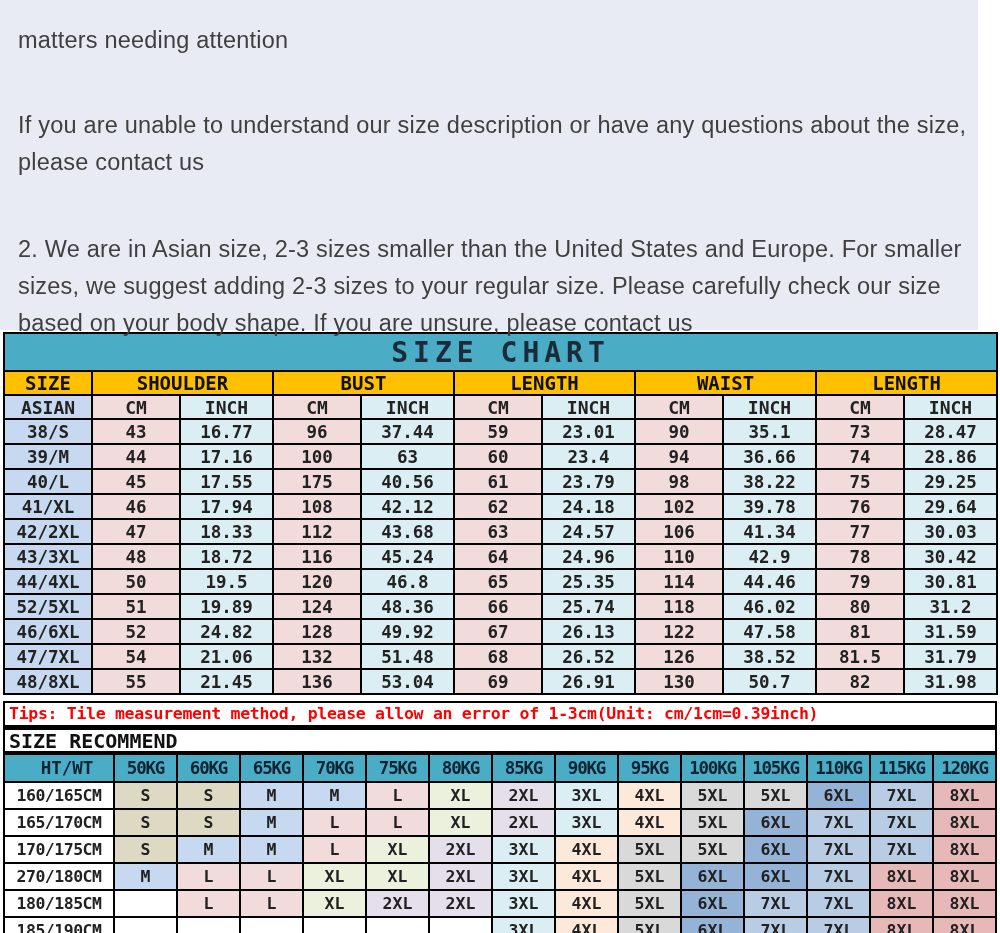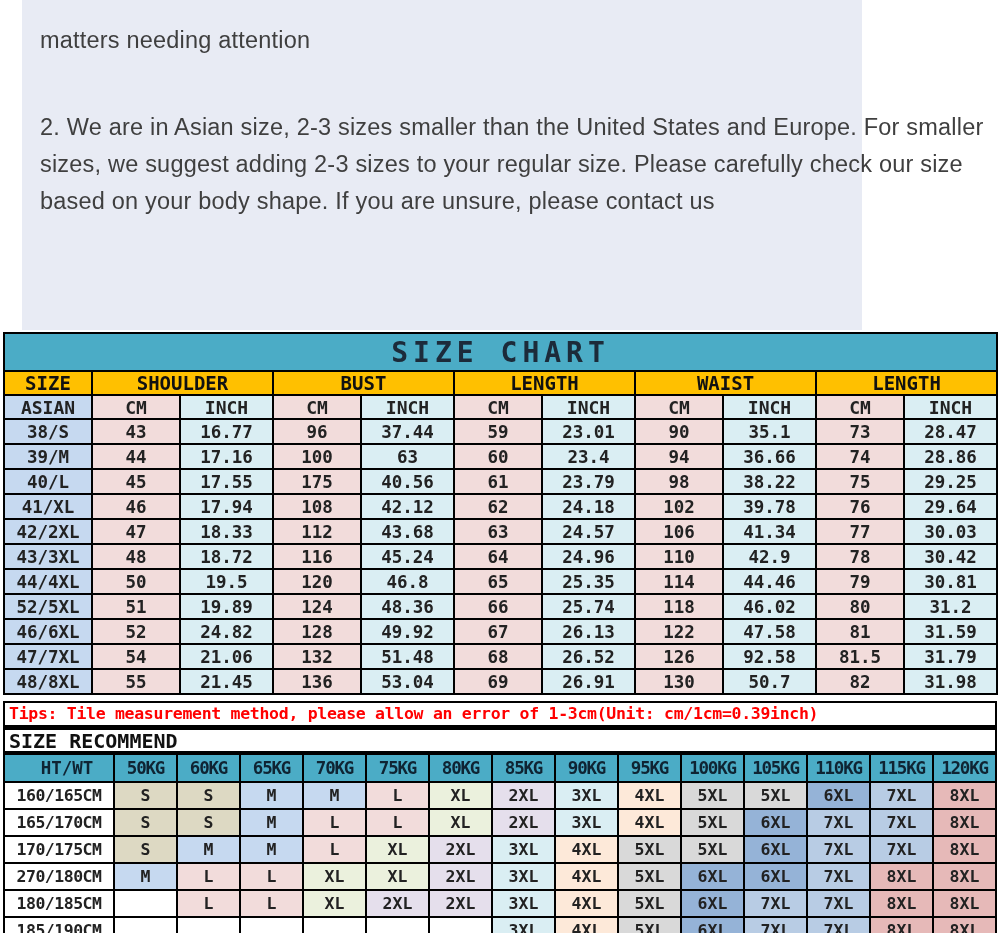--- a/index.html
+++ b/index.html
@@ -2,23 +2,23 @@
 <html style="--teal: #4BACC6; --yellow: #FFC000; --size_col: #C6D9F0; --cm_col: #F2DCDB; --inch_col: #DAEEF3; --ht_col: #FBD5B5; --tips_red: #FF0000; --intro_bg: #E8EBF4; --title_text: #1C2B3A;"><head>
 <meta charset="utf-8">
 <style>
   html,body{margin:0;padding:0;}
   body{
     width:1000px;height:933px;overflow:hidden;background:#ffffff;
     font-family:"Liberation Sans",sans-serif;
   }
   
   .intro{
-    box-sizing:border-box;width:840px;height:330px;
+    box-sizing:border-box;width:978px;height:330px;
     background:var(--intro_bg,#E8EBF4);
-    padding:14px 20px 0 18px;color:#3F3F3F;margin-left:22px;
+    padding:14px 20px 0 18px;color:#3F3F3F;
   }
   .intro p{margin:0;font-size:23.5px;line-height:37px;letter-spacing:0.2px;width:960px;}
   .intro .heading{margin-top:8px;}
   .intro .para1{margin-top:48px;}
   .intro .para2{margin-top:50px;}
 
   
   .tables{padding:2px 3px 0 3px;}
   table{border-collapse:collapse;table-layout:fixed;
         font-family:"DejaVu Sans Mono","Liberation Mono",monospace;font-weight:bold;}
@@ -57,20 +57,21 @@
   .recommend td{height:25px;font-size:16.5px;color:#222;background:#fff;}
   .c-ht{background:var(--ht_col,#FBD5B5);letter-spacing:-0.5px;}
 </style>
 </head>
 <body>
 
 <div class="page">
 
   <section class="intro">
     <p class="heading">matters needing attention</p>
+    <p class="para1">If you are unable to understand our size description or have any questions about the size, please contact us</p>
     <p class="para2">2. We are in Asian size, 2-3 sizes smaller than the United States and Europe. For smaller sizes, we suggest adding 2-3 sizes to your regular size. Please carefully check our size based on your body shape. If you are unsure, please contact us</p>
   </section>
 
   <section class="tables">
 
     <table class="size-chart">
       <colgroup>
         <col style="width:88px">
           <col style="width:88px">
           <col style="width:93px">
@@ -229,21 +230,21 @@
           </tr>
           <tr>
             <td class="c-size">47/7XL</td>
             <td class="c-cm">54</td>
             <td class="c-inch">21.06</td>
             <td class="c-cm">132</td>
             <td class="c-inch">51.48</td>
             <td class="c-cm">68</td>
             <td class="c-inch">26.52</td>
             <td class="c-cm">126</td>
-            <td class="c-inch">92.58</td>
+            <td class="c-inch">38.52</td>
             <td class="c-cm">81.5</td>
             <td class="c-inch">31.79</td>
           </tr>
           <tr>
             <td class="c-size">48/8XL</td>
             <td class="c-cm">55</td>
             <td class="c-inch">21.45</td>
             <td class="c-cm">136</td>
             <td class="c-inch">53.04</td>
             <td class="c-cm">69</td>

